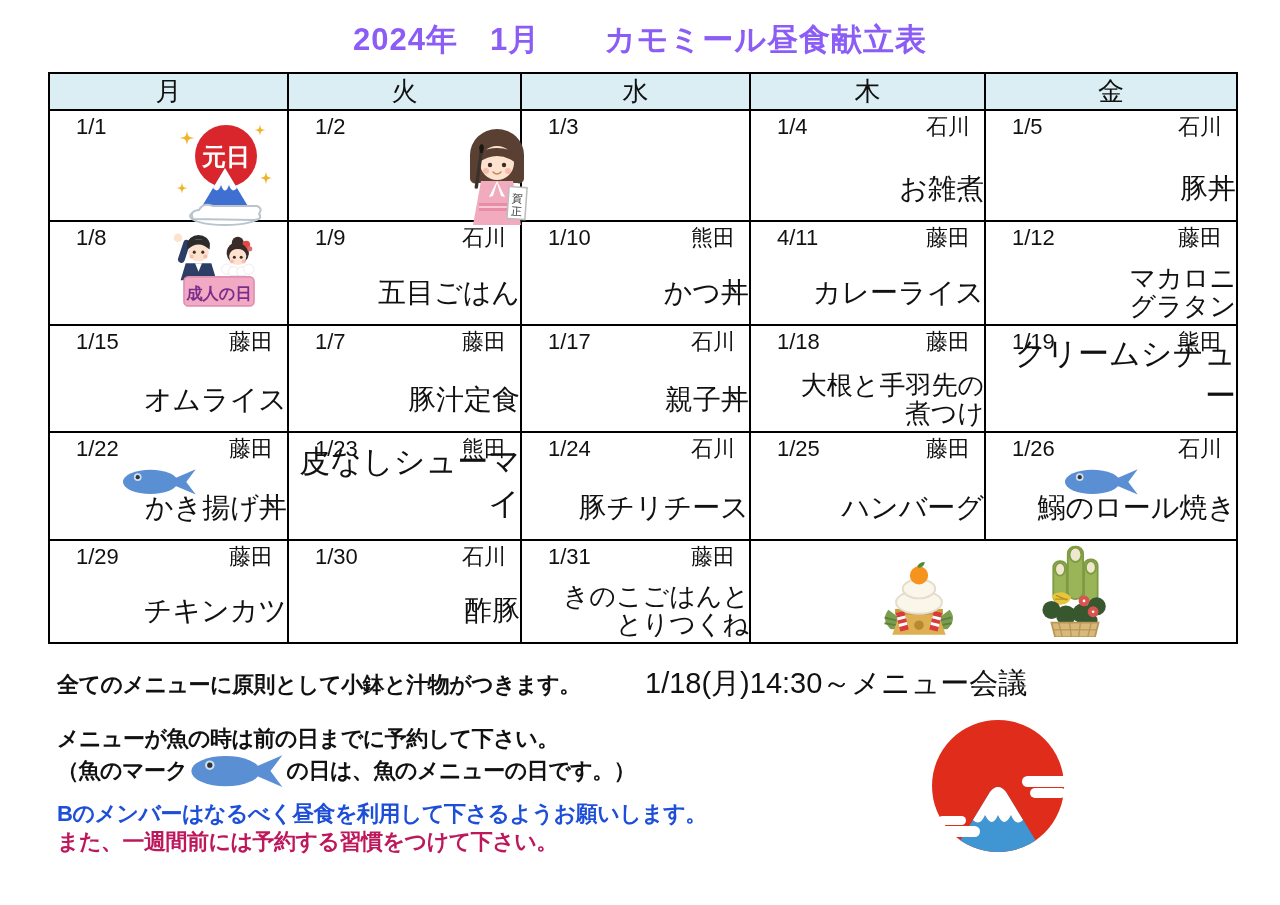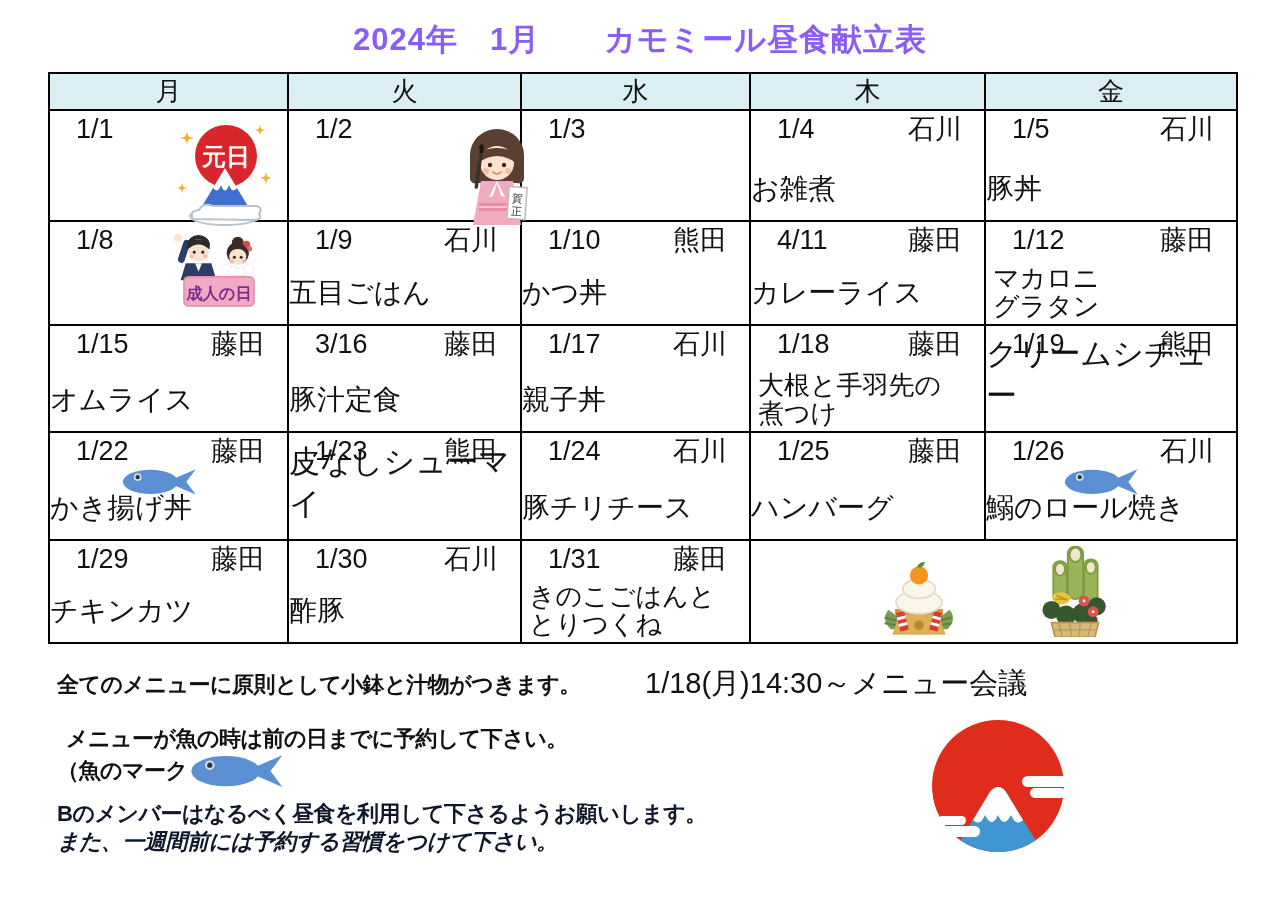--- a/index.html
+++ b/index.html
@@ -11,40 +11,40 @@
     position:absolute; top:19px; left:0; width:100%; text-align:center;
     font-size:31px; font-weight:bold; color:#f5330d; letter-spacing:1px;
   }
   table.cal { position:absolute; top:72px; left:48px; width:1188px;
     border-collapse:collapse; table-layout:fixed; }
   table.cal th {
     background:#daeef3; border:2px solid #000; height:30px; padding:0;
     font-size:26px; font-weight:normal; text-align:center;
   }
   td.cal-cell { border:2px solid #000; position:relative; padding:0; vertical-align:top; }
-  .cell-top { display:flex; justify-content:space-between; font-size:27px;
-    padding:4px 22px 0 26px; line-height:1.1; }
-  .menu { position:absolute; left:0; right:0; bottom:12px; text-align:left;
+  .cell-top { display:flex; justify-content:space-between; font-size:22px;
+    padding:4px 14px 0 26px; line-height:1.1; }
+  .menu { position:absolute; left:0; right:0; bottom:12px; text-align:right;
     font-size:28px; white-space:pre-line; }
   .menu.two-line { bottom:3px; line-height:1.07; font-size:26px;margin-left:7px; }
   .menu.small { font-size:31px; bottom:14px; }
   .cell-fish { position:absolute; top:32px; left:50%; transform:translateX(-62%); width:76px; }
   .cell-fish svg, .cell-icon svg, .decor-icon svg, .inline-fish svg, .sun-illus svg { display:block; width:100%; height:auto; }
   .cell-icon { position:absolute; z-index:2; }
   .icon-new-year-day { right:2px; top:5px; width:120px; }
   .icon-kimono-girl { right:-22px; top:12px; width:90px; }
   .icon-coming-of-age-day { right:4px; top:2px; width:128px; }
   .decor-wrap { display:flex; justify-content:center; align-items:flex-end; gap:74px;
     height:100%; padding-bottom:5px; box-sizing:border-box; }
   .decor-icon.kagami-mochi { width:88px; }
   .decor-icon.kadomatsu { width:76px; }
   .note { position:absolute; font-weight:bold; font-size:22px; letter-spacing:-0.5px;text-align:center; }
   .note-all     { left:57px; top:670px; }
   .meeting-note { left:645px; top:664px; font-weight:normal; font-size:29px; letter-spacing:0; }
-  .note-fish    { left:66px; top:724px; }
+  .note-fish    { left:57px; top:724px; }
   .note-fishmark{ left:57px; top:750px; display:flex; align-items:center; }
   .inline-fish  { width:95px; margin:0 2px; }
   .warning-1 { left:57px; top:799px; color:#fb2c04; }
   .warning-2 { left:57px; top:827px; color:#fb2c04; }
   .sun-illus { position:absolute; left:918px; top:708px; width:160px; height:160px; }
 </style>
 </head>
 <body>
 
 <div class="page-title" style="color: #8b5cf6;">2024年　1月　　カモミール昼食献立表</div>
@@ -213,21 +213,21 @@
       <tr style="height: 107px;">
         <td class="cal-cell">
           <div class="cell-top">
             <span>1/15</span>
             <span>藤田</span>
           </div>
           <div class="menu">オムライス</div>
         </td>
         <td class="cal-cell">
           <div class="cell-top">
-            <span>3/16</span>
+            <span>1/7</span>
             <span>藤田</span>
           </div>
           <div class="menu">豚汁定食</div>
         </td>
         <td class="cal-cell">
           <div class="cell-top">
             <span>1/17</span>
             <span>石川</span>
           </div>
           <div class="menu">親子丼</div>
@@ -389,23 +389,24 @@
 <div class="note note-fishmark">
   <span>（魚のマーク</span>
   <span class="inline-fish">
       <svg viewBox="0 0 72 32" xmlns="http://www.w3.org/2000/svg">
     <ellipse cx="27" cy="16" rx="26" ry="11.5" fill="#5b8fd4"></ellipse>
     <path d="M42 16 L70 4 L61 16 L70 28 Z" fill="#5b8fd4"></path>
     <circle cx="15" cy="11.5" r="3.6" fill="#cfe0f2"></circle>
         <circle cx="15" cy="11.5" r="2" fill="#333"></circle>
   </svg>
     </span>
+  <span>の日は、魚のメニューの日です。）</span>
 </div>
-<div class="note warning-1" style="color: #0f172a;">Bのメンバーはなるべく昼食を利用して下さるようお願いします。</div>
-<div class="note warning-2" style="color: #0f172a; font-style: italic;">また、一週間前には予約する習慣をつけて下さい。</div>
+<div class="note warning-1" style="color: #1d4ed8;">Bのメンバーはなるべく昼食を利用して下さるようお願いします。</div>
+<div class="note warning-2" style="color: #be185d;">また、一週間前には予約する習慣をつけて下さい。</div>
 <div class="sun-illus">
     <svg viewBox="0 0 160 160" xmlns="http://www.w3.org/2000/svg">
     <defs>
         <clipPath id="sunclip">
           <circle cx="80" cy="78" r="66"></circle>
         </clipPath>
       </defs>
     <circle cx="80" cy="78" r="66" fill="#e02c1a"></circle>
     <g clip-path="url(#sunclip)">
       <path d="M34,146 L72,84 Q80,74 88,84 L126,146 Z" fill="#3f96d2"></path>

